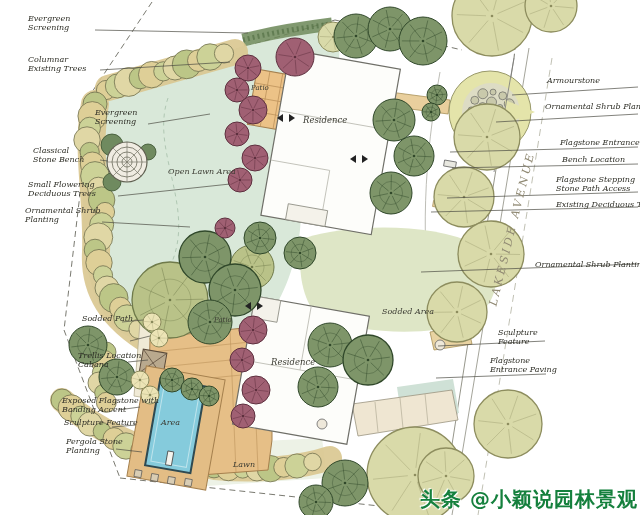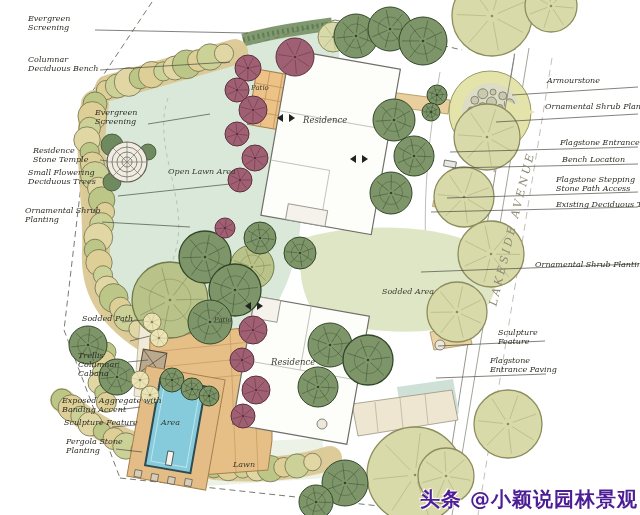--- a/index.html
+++ b/index.html
@@ -6,21 +6,21 @@
   .stage{position:relative;width:640px;height:515px;background:#fff;overflow:hidden;
          font-family:"DejaVu Serif",serif;text-decoration:underline;}
   svg{position:absolute;left:0;top:0;}
   .lbl{position:absolute;font:italic 8px/1.15 "DejaVu Serif",serif;color:#2e2e26;}
   .nw{white-space:nowrap;text-align:right;}
   .plan-lbl{position:absolute;font:italic 8px/1.1 "DejaVu Serif",serif;color:#3c3c33;}
   .street{position:absolute;left:417px;top:222px;width:190px;text-align:center;
           font:italic 11px "DejaVu Serif",serif;letter-spacing:3px;color:#8f8872;
           transform:rotate(-76deg);}
   .watermark{position:absolute;right:2px;bottom:2px;
-             font:bold 20px "DejaVu Sans",sans-serif;color:#4c1d95;letter-spacing:1px;
+             font:bold 20px "DejaVu Sans",sans-serif;color:#15803d;letter-spacing:1px;
              text-shadow:1px 1px 0 #fff,-1px -1px 0 #fff,0 0 3px rgba(255,255,255,.8);margin-left:12px;}
 </style>
 </head>
 <body>
 
 <div class="stage">
 
 <svg width="640" height="515" viewBox="0 0 640 515">
 
   <g stroke="#6a6a60" stroke-width="0.9" fill="none">
@@ -822,45 +822,45 @@
         <line x1="452" y1="168" x2="638" y2="164" stroke="#4c4c44" stroke-width="0.7"></line>
         <line x1="447" y1="198" x2="638" y2="192" stroke="#4c4c44" stroke-width="0.7"></line>
         <line x1="431" y1="212" x2="638" y2="207" stroke="#4c4c44" stroke-width="0.7"></line>
         <line x1="421" y1="272" x2="638" y2="264" stroke="#4c4c44" stroke-width="0.7"></line>
         <line x1="438" y1="346" x2="545" y2="341" stroke="#4c4c44" stroke-width="0.7"></line>
         <line x1="436" y1="378" x2="546" y2="374" stroke="#4c4c44" stroke-width="0.7"></line>
       </g>
 </svg>
 
 <div class="lbl" style="left:28px;top:14px;width:64px">Evergreen Screening</div>
-<div class="lbl" style="left:28px;top:55px;width:72px">Columnar Deciduous Bench</div>
+<div class="lbl" style="left:28px;top:55px;width:72px">Columnar Existing Trees</div>
 <div class="lbl" style="left:95px;top:108px;width:64px">Evergreen Screening</div>
-<div class="lbl" style="left:33px;top:146px;width:60px">Residence Stone Temple</div>
-<div class="lbl" style="left:28px;top:168px;width:86px">Small Flowering Deciduous Trees</div>
+<div class="lbl" style="left:33px;top:146px;width:60px">Classical Stone Bench</div>
+<div class="lbl" style="left:28px;top:180px;width:86px">Small Flowering Deciduous Trees</div>
 <div class="lbl" style="left:25px;top:206px;width:80px">Ornamental Shrub Planting</div>
 <div class="lbl nw" style="left:82px;top:314px">Sodded Path</div>
-<div class="lbl" style="left:78px;top:351px;width:64px">Trellis Columnar Cabana</div>
-<div class="lbl" style="left:62px;top:396px;width:100px">Exposed Aggregate with Banding Accent</div>
+<div class="lbl" style="left:78px;top:351px;width:64px">Trellis Location Cabana</div>
+<div class="lbl" style="left:62px;top:396px;width:100px">Exposed Flagstone with Banding Accent</div>
 <div class="lbl nw" style="left:64px;top:418px">Sculpture Feature</div>
 <div class="lbl" style="left:66px;top:437px;width:64px">Pergola Stone Planting</div>
 
 <div class="lbl nw" style="left:547px;top:76px">Armourstone</div>
 <div class="lbl nw" style="left:545px;top:102px">Ornamental Shrub Planting</div>
 <div class="lbl nw" style="left:560px;top:138px">Flagstone Entrance Paving</div>
 <div class="lbl nw" style="left:562px;top:155px">Bench Location</div>
 <div class="lbl" style="left:556px;top:175px;width:86px">Flagstone Stepping Stone Path Access</div>
 <div class="lbl nw" style="left:556px;top:200px">Existing Deciduous Trees</div>
 <div class="lbl nw" style="left:535px;top:260px">Ornamental Shrub Planting</div>
 <div class="lbl" style="left:498px;top:328px;width:56px">Sculpture Feature</div>
 <div class="lbl" style="left:490px;top:356px;width:70px">Flagstone Entrance Paving</div>
 
 <div class="plan-lbl" style="left:251px;top:85px;font-size:7px">Patio</div>
 <div class="plan-lbl" style="left:303px;top:116px;font-size:8.5px">Residence</div>
 <div class="plan-lbl" style="left:168px;top:168px">Open Lawn Area</div>
-<div class="plan-lbl" style="left:382px;top:288px">Sodded Area</div>
+<div class="plan-lbl" style="left:382px;top:308px">Sodded Area</div>
 <div class="plan-lbl" style="left:214px;top:317px;font-size:7px">Patio</div>
 <div class="plan-lbl" style="left:271px;top:358px;font-size:8.5px">Residence</div>
 <div class="plan-lbl" style="left:161px;top:419px">Area</div>
 <div class="plan-lbl" style="left:233px;top:461px">Lawn</div>
 
 <div class="street">LAKESIDE AVENUE</div>
 <div class="watermark">头条 @小颖说园林景观</div>
 
 </div>
 

